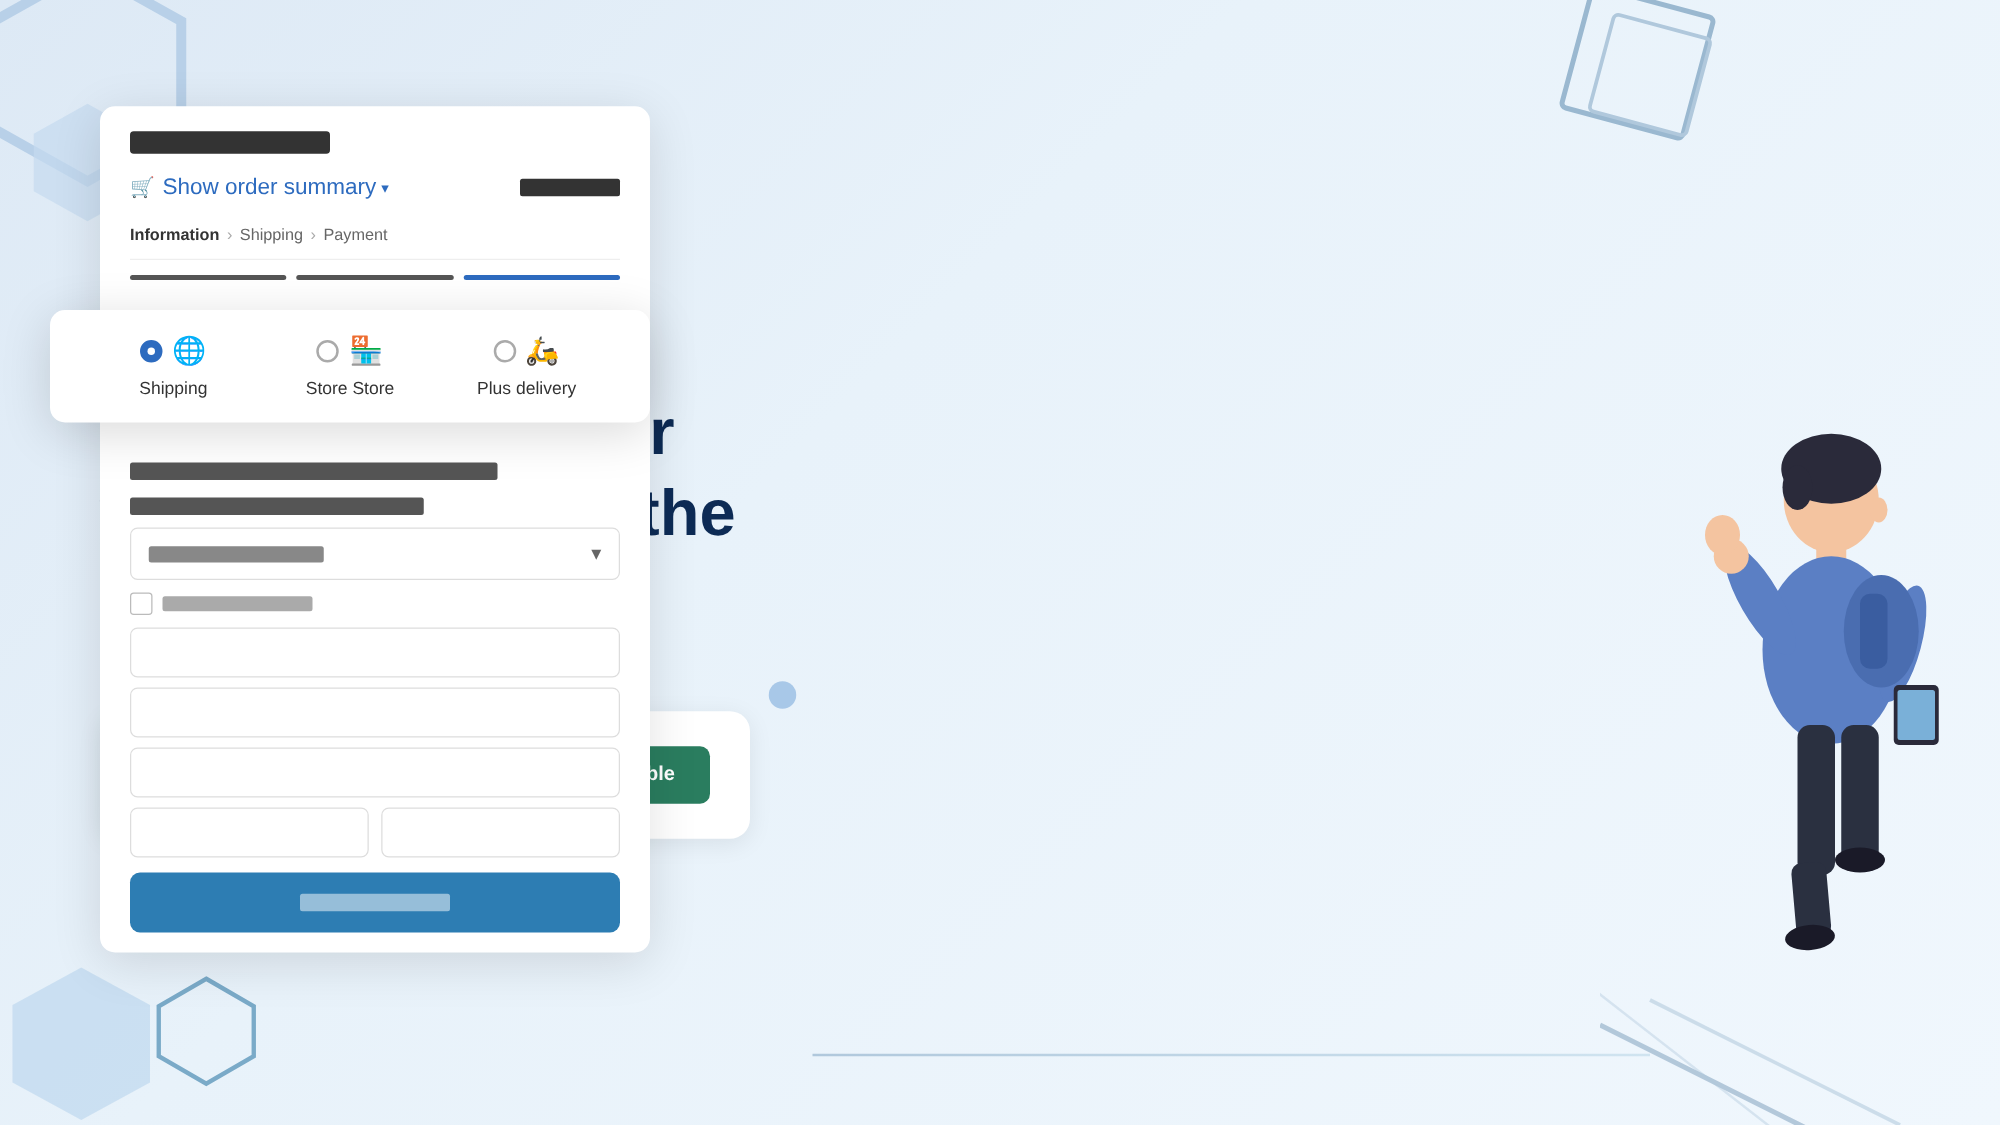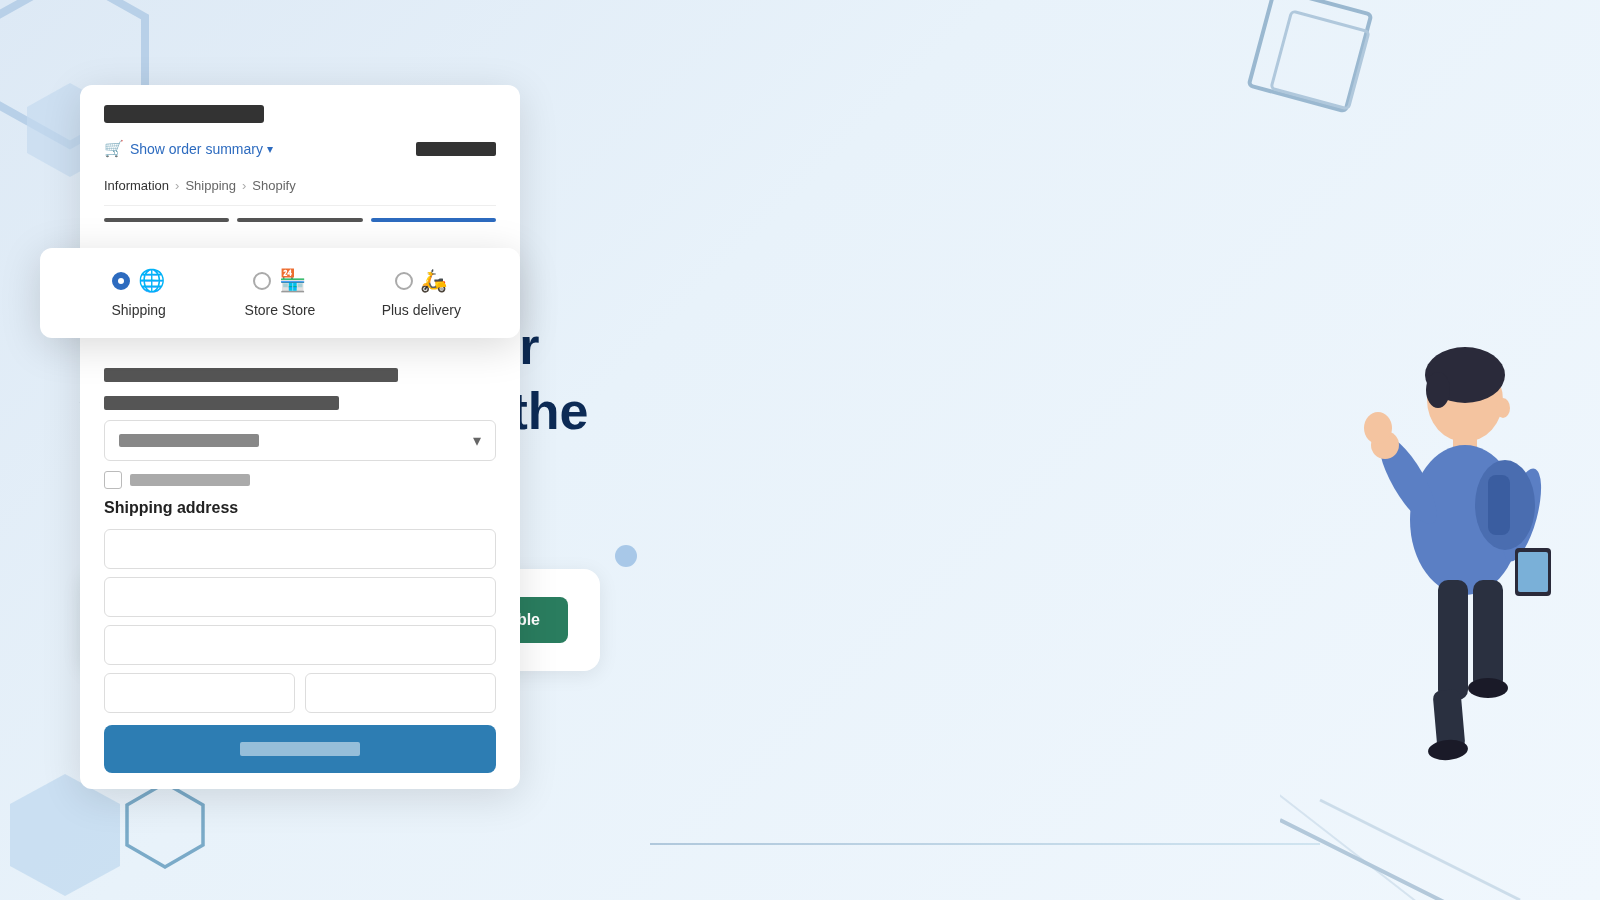--- a/index.html
+++ b/index.html
@@ -128,21 +128,21 @@
     }
 
     .cart-icon {
       color: #2d6bbf;
       margin-right: 6px;
       font-size: 16px;
     }
 
     .order-summary-link {
       color: #2d6bbf;
-      font-size: 14px;
+      font-size: 18px;
       font-weight: 500;
     }
 
     .chevron-down {
       color: #2d6bbf;
       margin-left: 4px;
       font-size: 12px;
     }
 
     .order-total-bar {
@@ -156,21 +156,21 @@
     .breadcrumb-row {
       display: flex;
       align-items: center;
       gap: 6px;
       font-size: 13px;
       color: #666;
       padding: 8px 0 12px;
       border-bottom: 1px solid #eee;
     }
 
-    .breadcrumb-active { color: #333; font-weight: 400; }
+    .breadcrumb-active { color: #333; font-weight: 700; }
     .breadcrumb-sep { color: #aaa; }
     .breadcrumb-link { color: #666; }
 
     .progress-row {
       display: flex;
       gap: 8px;
       padding: 12px 24px 0;
     }
 
     .progress-seg {
@@ -431,21 +431,21 @@
       <span class="order-summary-link">Show order summary</span>
       <span class="chevron-down">▾</span>
       <div class="order-total-bar"></div>
     </div>
 
     <div class="breadcrumb-row">
       <span class="breadcrumb-active">Information</span>
       <span class="breadcrumb-sep">›</span>
       <span class="breadcrumb-link">Shipping</span>
       <span class="breadcrumb-sep">›</span>
-      <span class="breadcrumb-link">Shopify</span>
+      <span class="breadcrumb-link">Payment</span>
     </div>
   </div>
 
   <div class="progress-row">
     <div class="progress-seg done"></div>
     <div class="progress-seg done"></div>
     <div class="progress-seg active"></div>
   </div>
 
   <div class="checkout-body">
@@ -466,21 +466,20 @@
     <div class="dropdown-row">
       <div class="dropdown-label"></div>
       <span style="color:#666;font-size:16px;">▾</span>
     </div>
 
     <div class="checkbox-row">
       <div class="checkbox-mock"></div>
       <div class="checkbox-label-bar"></div>
     </div>
 
-    <div class="section-title">Shipping address</div>
 
     <div class="addr-line"></div>
     <div class="addr-line"></div>
     <div class="addr-line"></div>
     <div class="field-row">
       <div style="flex:1;height:40px;border:1px solid #ddd;border-radius:6px;"></div>
       <div style="flex:1;height:40px;border:1px solid #ddd;border-radius:6px;"></div>
     </div>
 
     <div class="submit-btn-mock">

